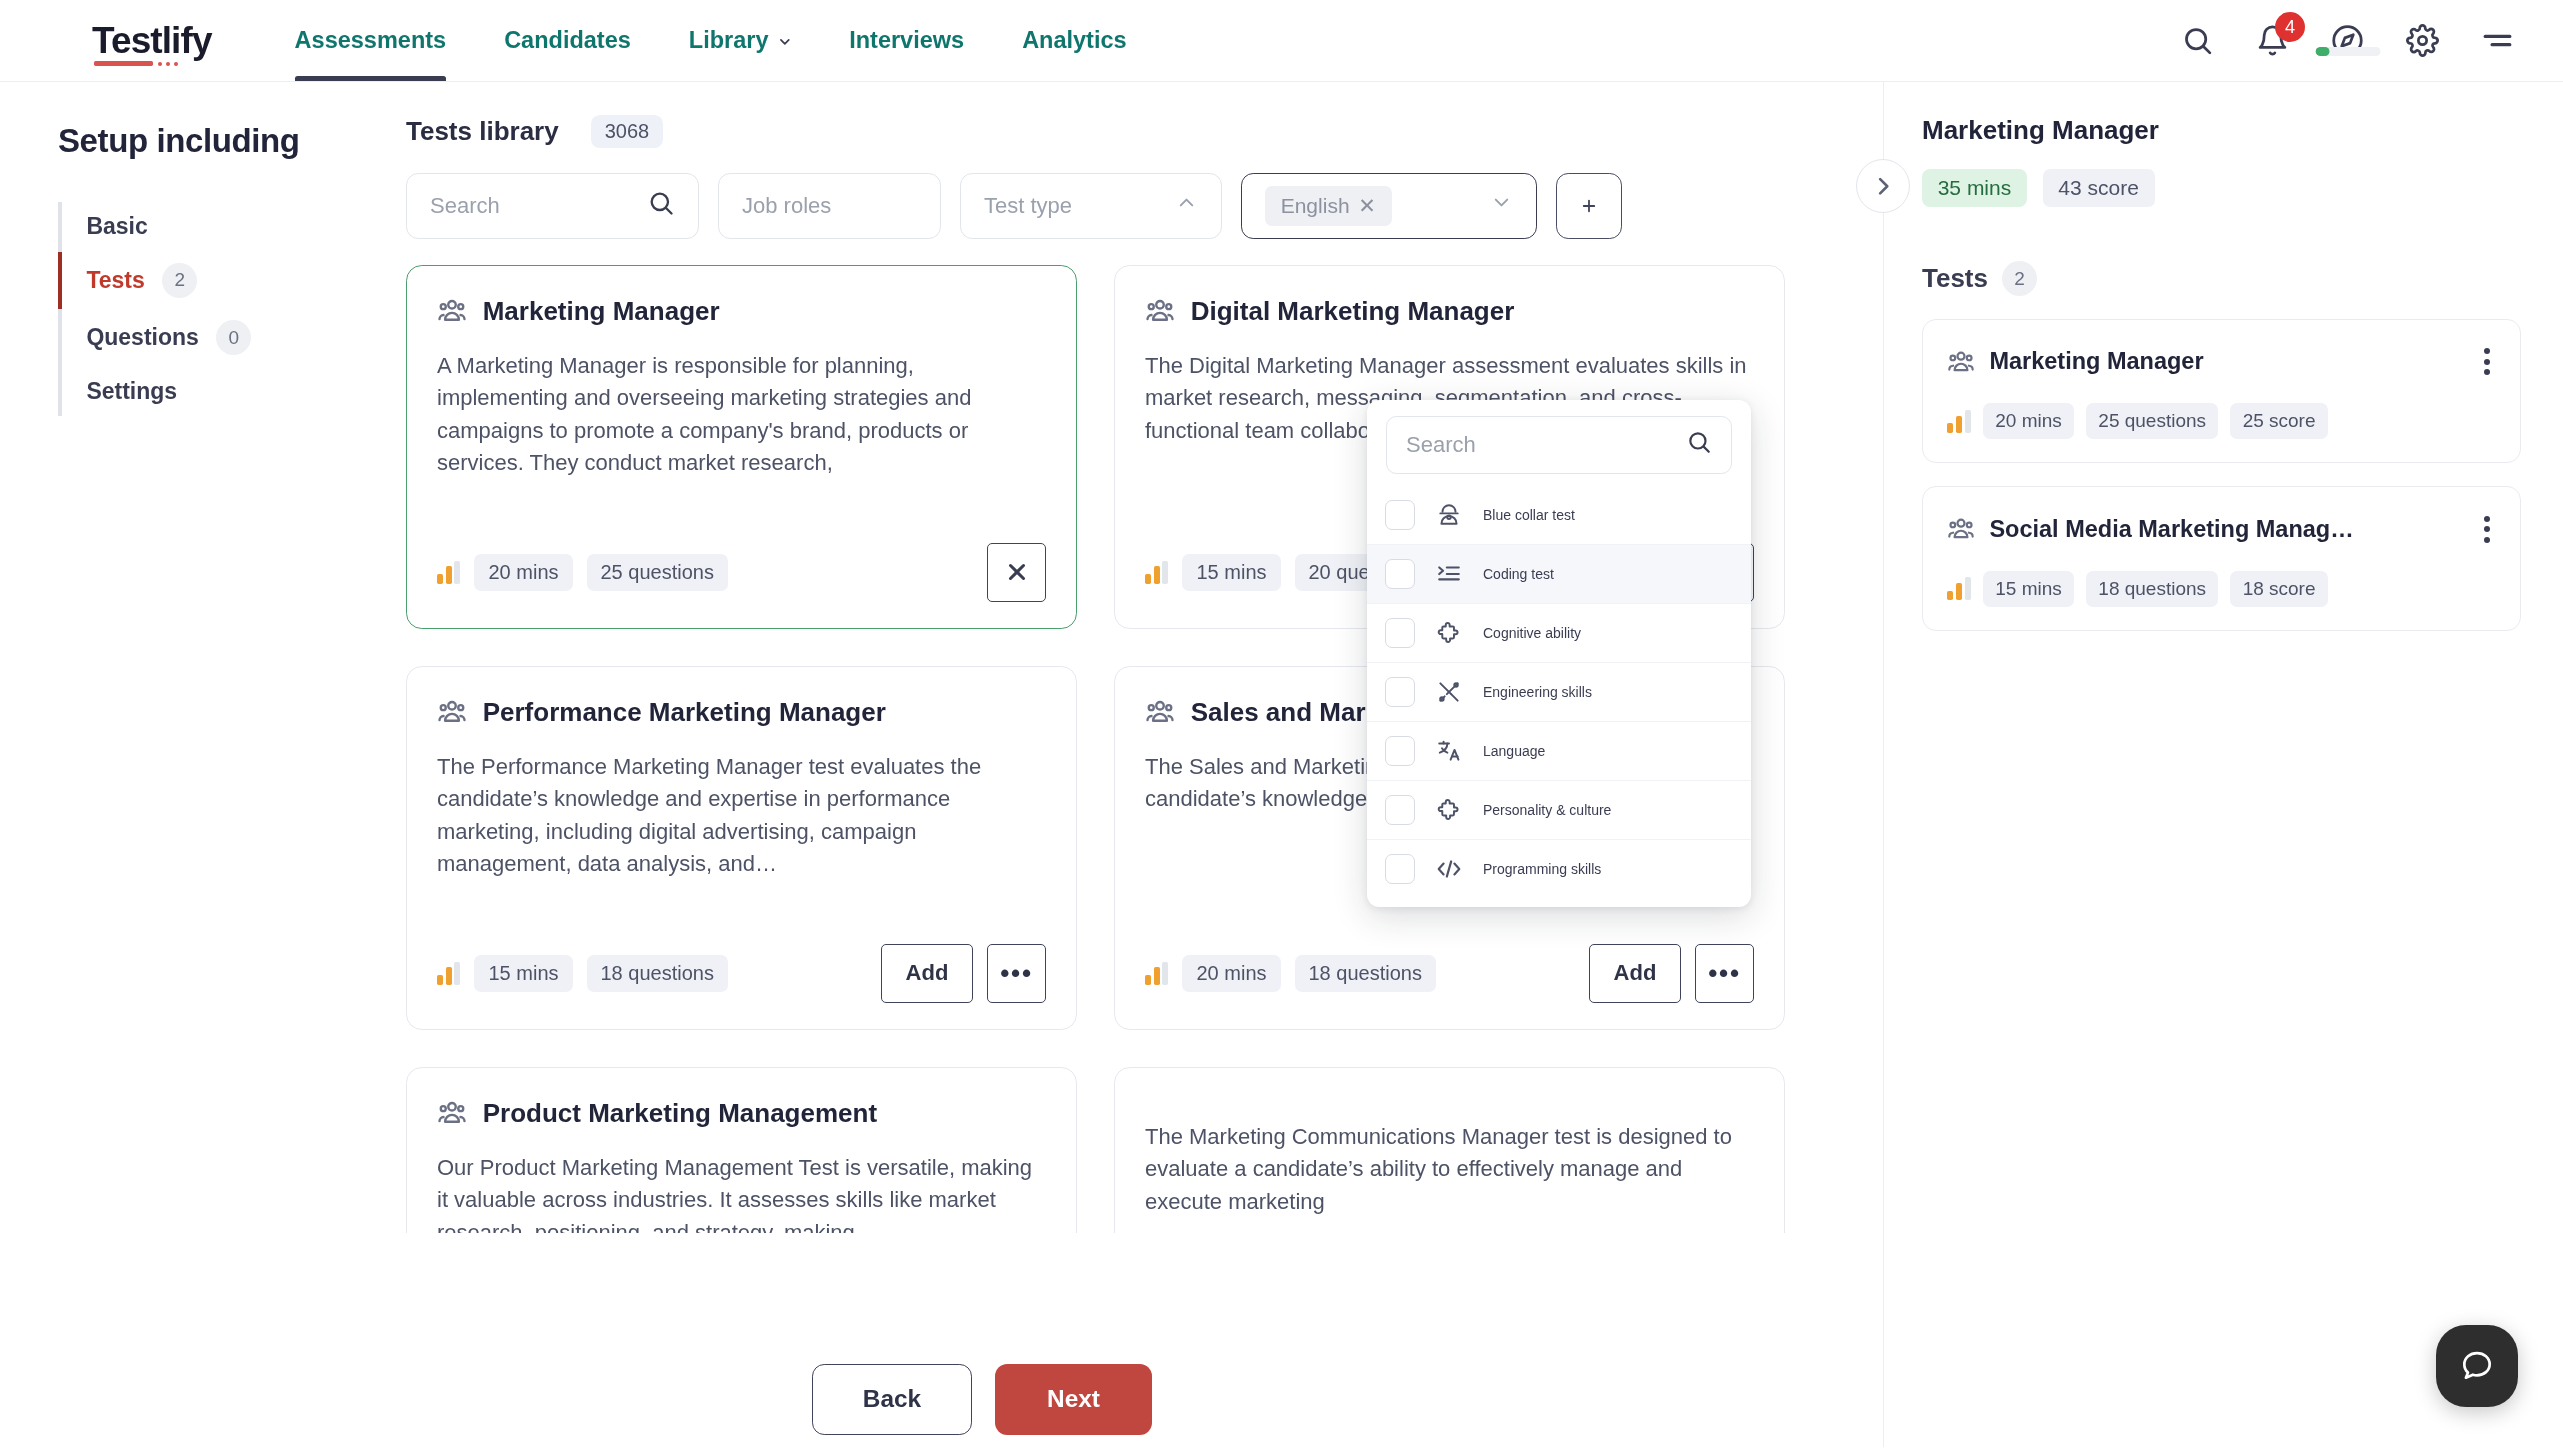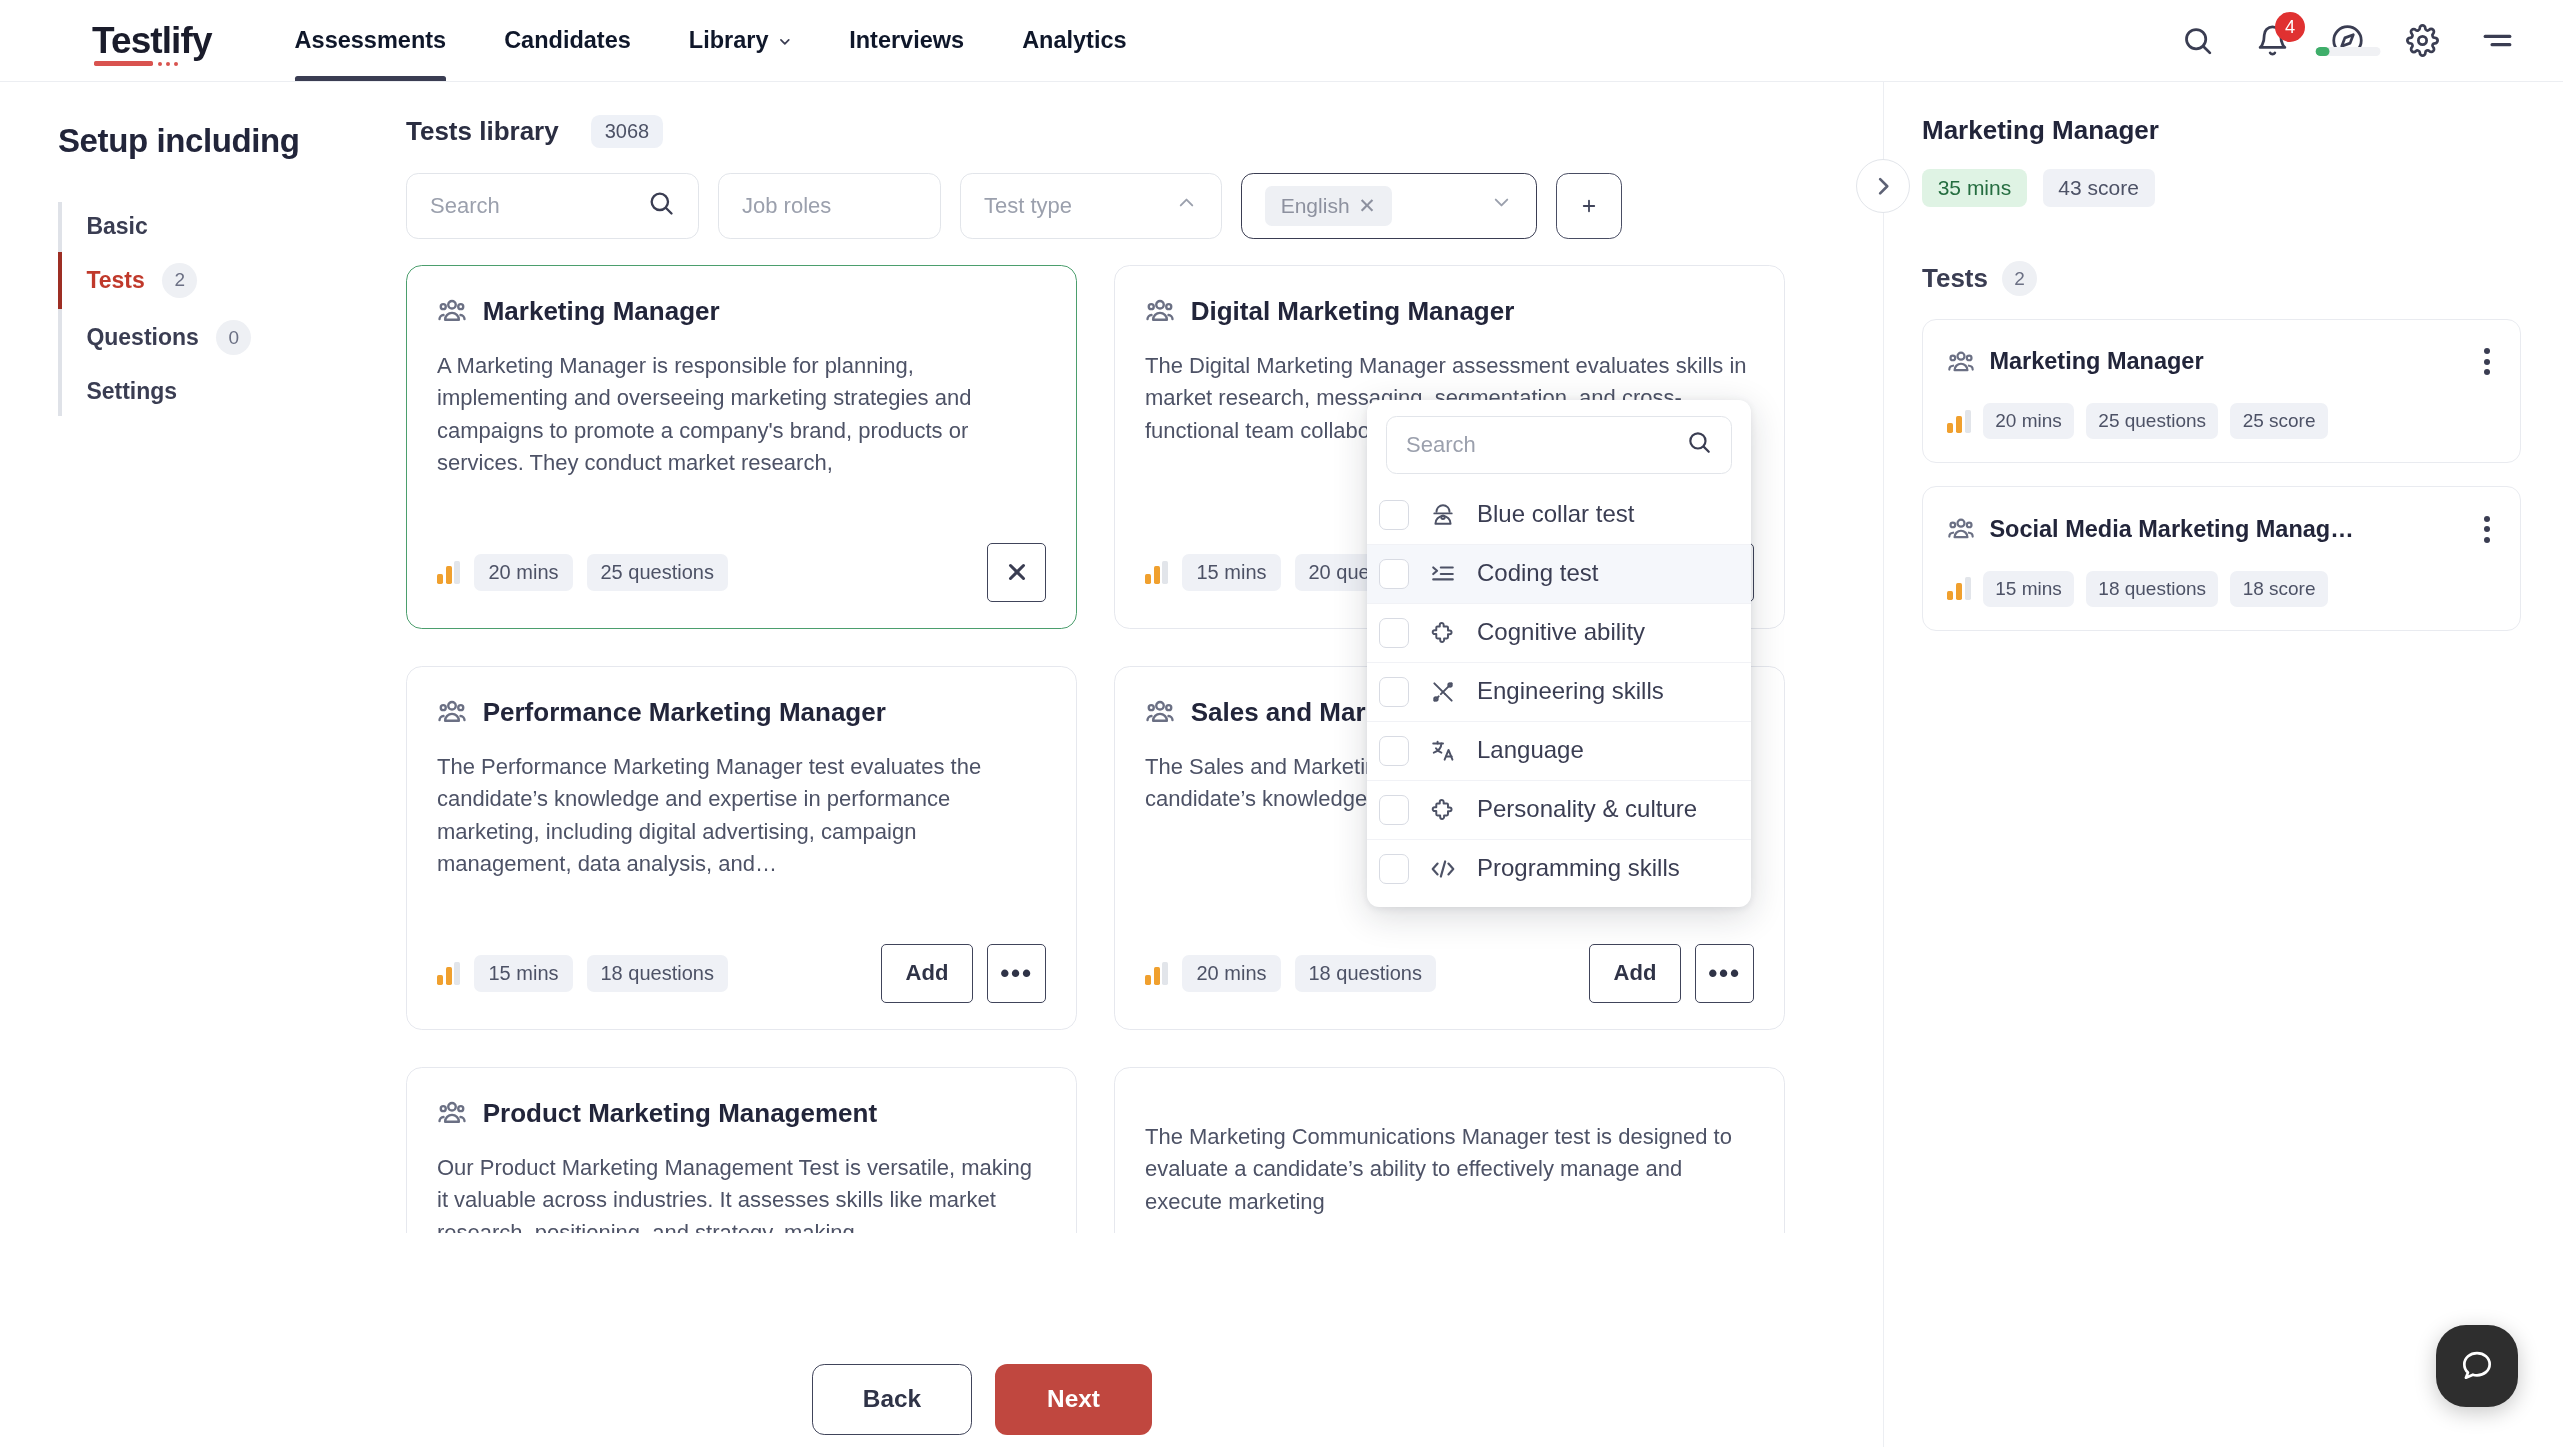--- a/index.html
+++ b/index.html
@@ -26,21 +26,21 @@
   }
   .brand-underline {
     position: absolute; left: 1.7px; bottom: -7px; width: 59px; height: 5.2px;
     background: #d9534f; border-radius: 1.7px;
   }
   .brand-dots { position:absolute; left: 66px; bottom:-7px; display:flex; gap:3.5px; }
   .brand-dots i { width:4.4px;height:4.4px;border-radius:50%;background:#d9534f;display:block; }
 
   .navlinks { display: flex; align-items: center; margin-left: 54px; gap: 0; height: 100%; }
   .navlink {
-    font-size: 23.5px; font-weight: 600; color: #0f172a;
+    font-size: 23.5px; font-weight: 600; color: #0f766e;
     padding: 0 29px; height: 100%;
     display: flex; align-items: center; gap: 8.7px;
     cursor: pointer; position: relative;
   }
   .navlink.active::after {
     content: ""; position: absolute; left: 29px; right: 29px; bottom: 0;
     height: 5.2px; background: #3a3d52; border-radius: 2.6px 2.6px 0 0;
   }
   .chev { display:inline-block; width: 14px; height: 14px; }
   .chev svg { display:block; }
@@ -154,22 +154,22 @@
     background: #fff; border-radius: 12.2px;
     box-shadow: 0 8.7px 35px rgba(24,28,45,.16), 0 1.7px 7px rgba(24,28,45,.08);
     z-index: 40; padding: 15.7px 0 8.7px 0;
   }
   .dd-search {
     margin: 0 19px 12.2px 19px; height: 58px; border: 1.7px solid #e2e5ea; border-radius: 10.5px;
     display: flex; align-items: center; justify-content: space-between; padding: 0 19px;
     font-size: 22px; color: #9ba0ad;
   }
   .dd-item {
-    display: flex; gap: 19px; padding: 14px 12px;
-    font-size: 24px; color: #3a3d52; cursor: pointer; border-bottom: 1.7px solid #f1f2f6;
+    display: flex; align-items: center; gap: 19px; padding: 14px 18px;
+    font-size: 14px; color: #3a3d52; cursor: pointer; border-bottom: 1.7px solid #f1f2f6;
   }
   .dd-item:last-child { border-bottom: none; }
   .dd-item.hl { background: #f5f7fb; }
   .cb { width: 30px; height: 30px; border: 1.7px solid #d8dbe3; border-radius: 7px; flex: 0 0 30px; background:#fff; }
   .dd-icon { width: 30px; height: 30px; display:flex; align-items:center; justify-content:center; flex:0 0 30px; }
 
   
   .footerbar {
     position: absolute; left: 406px; right: 680px; bottom: 0; height: 96px;
     background: #fff; display: flex; align-items: center; gap: 23px;

